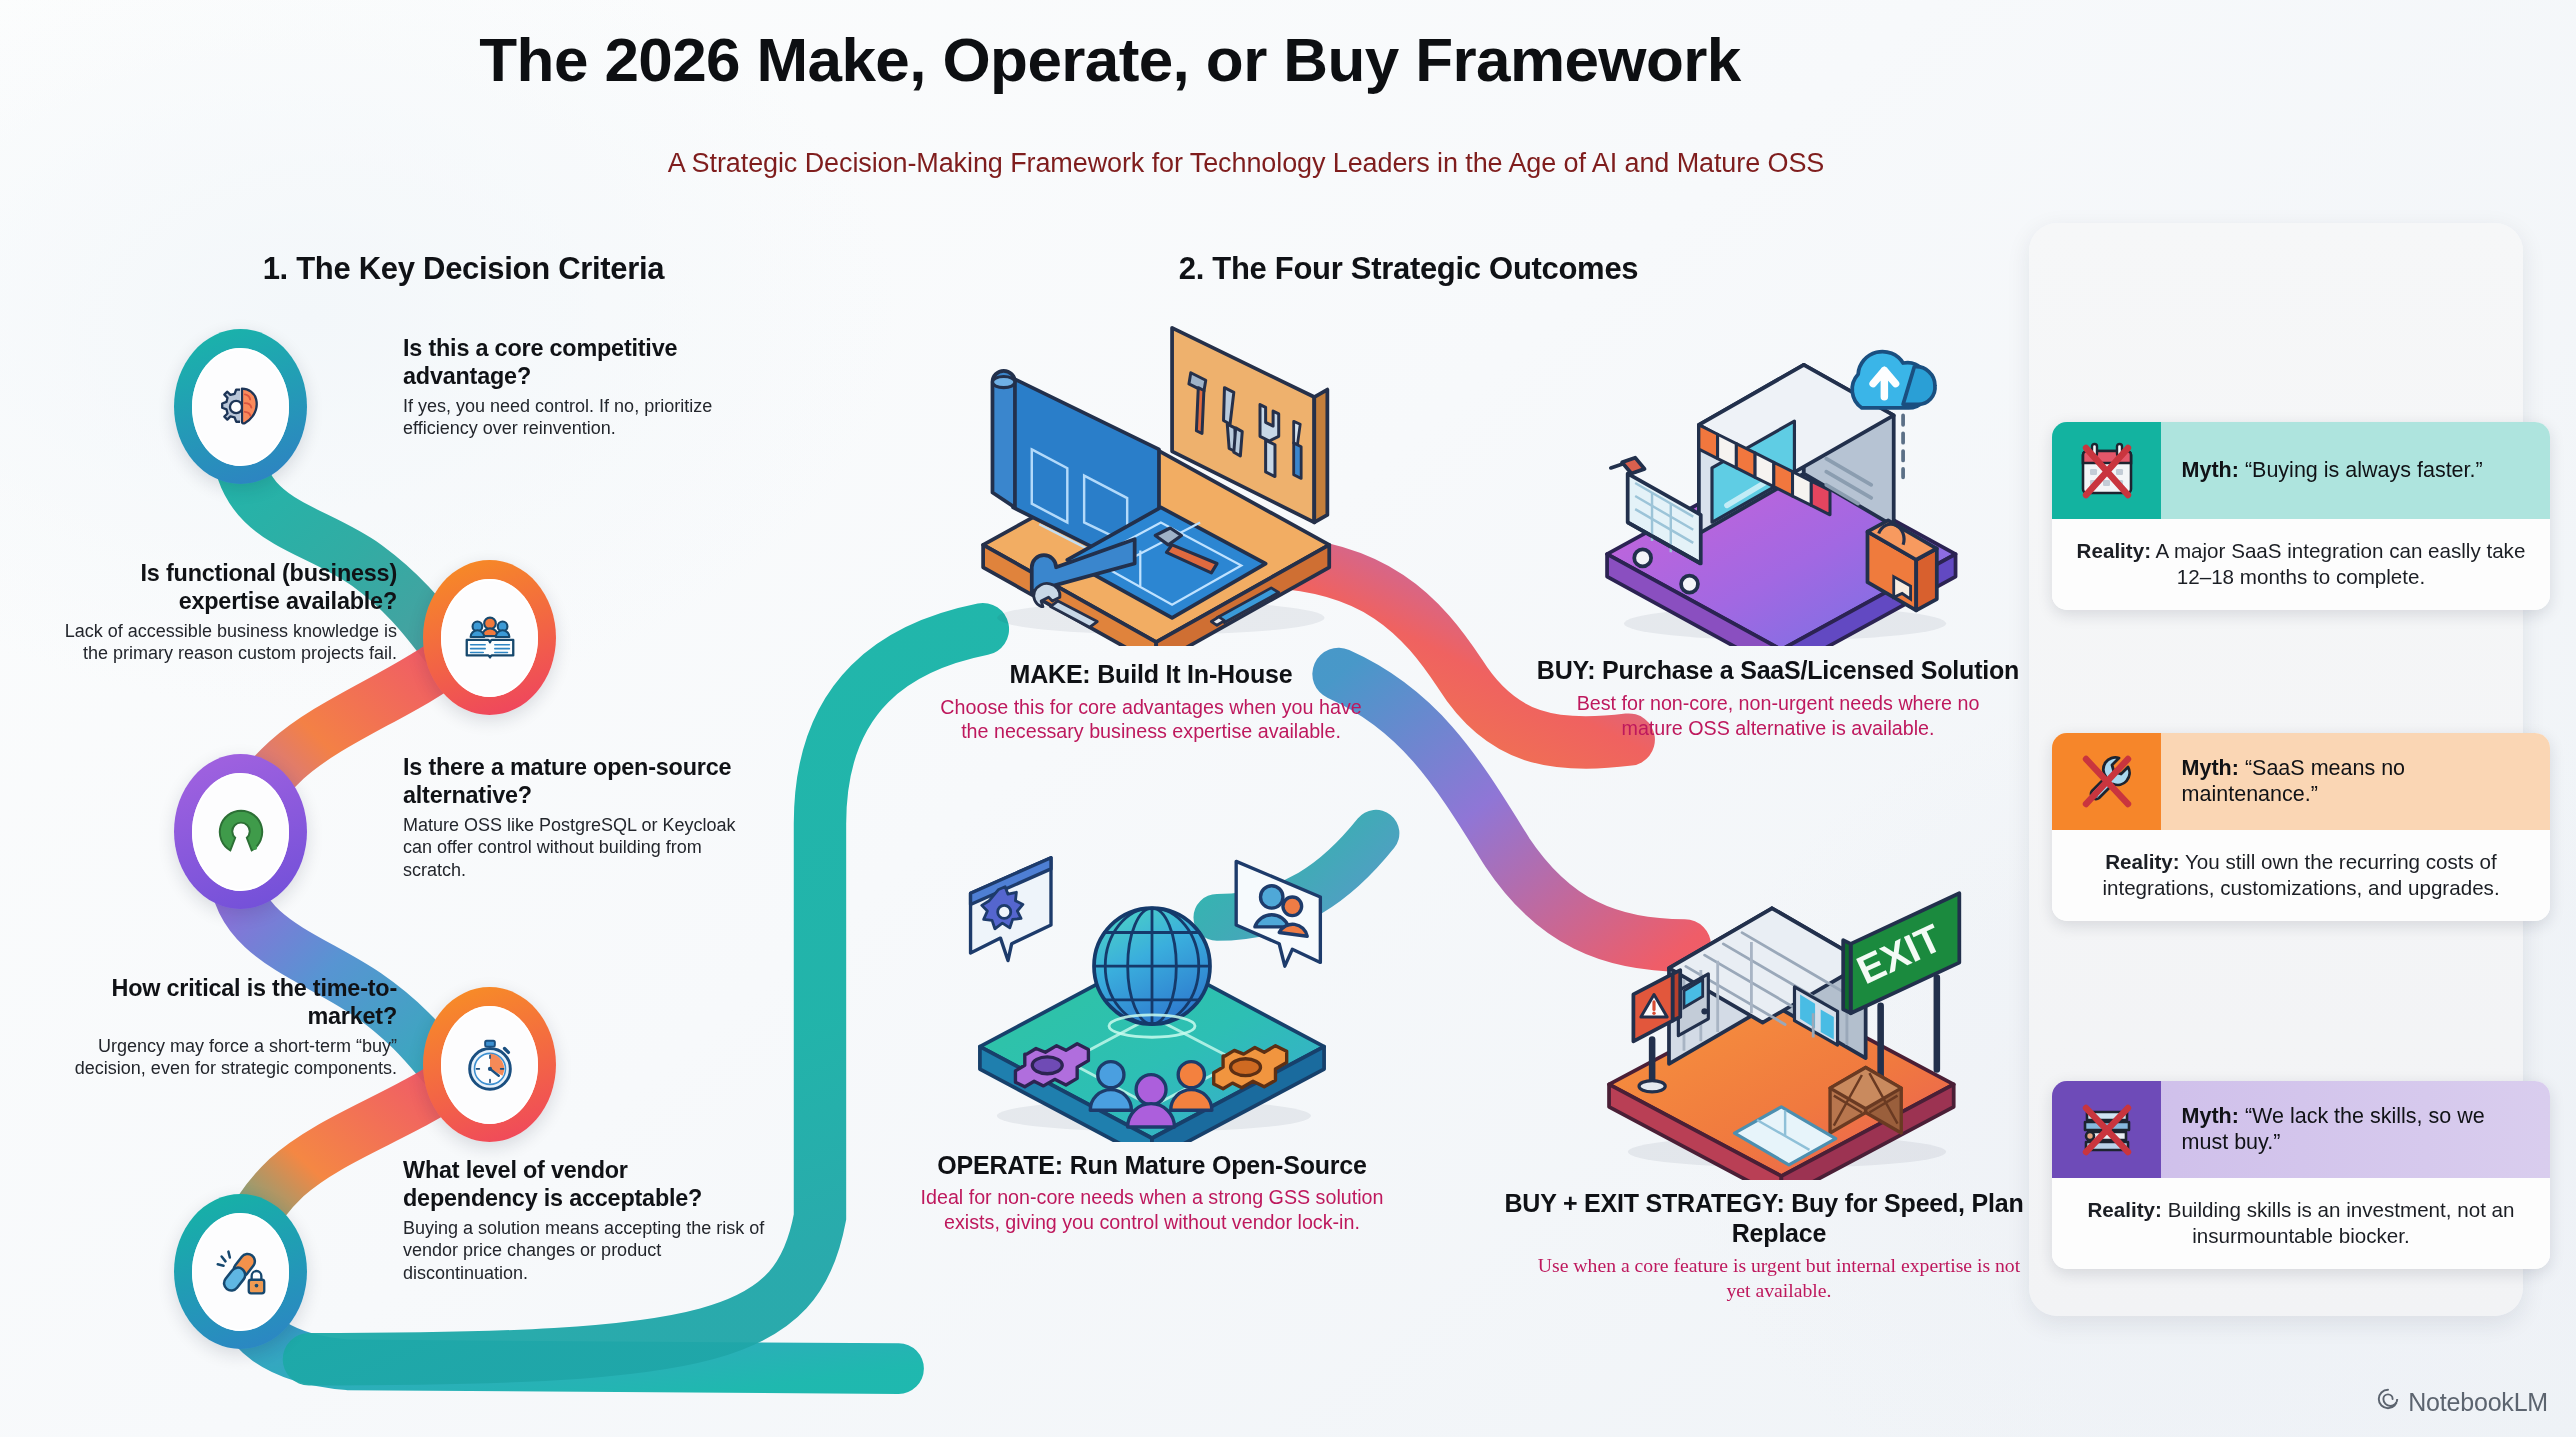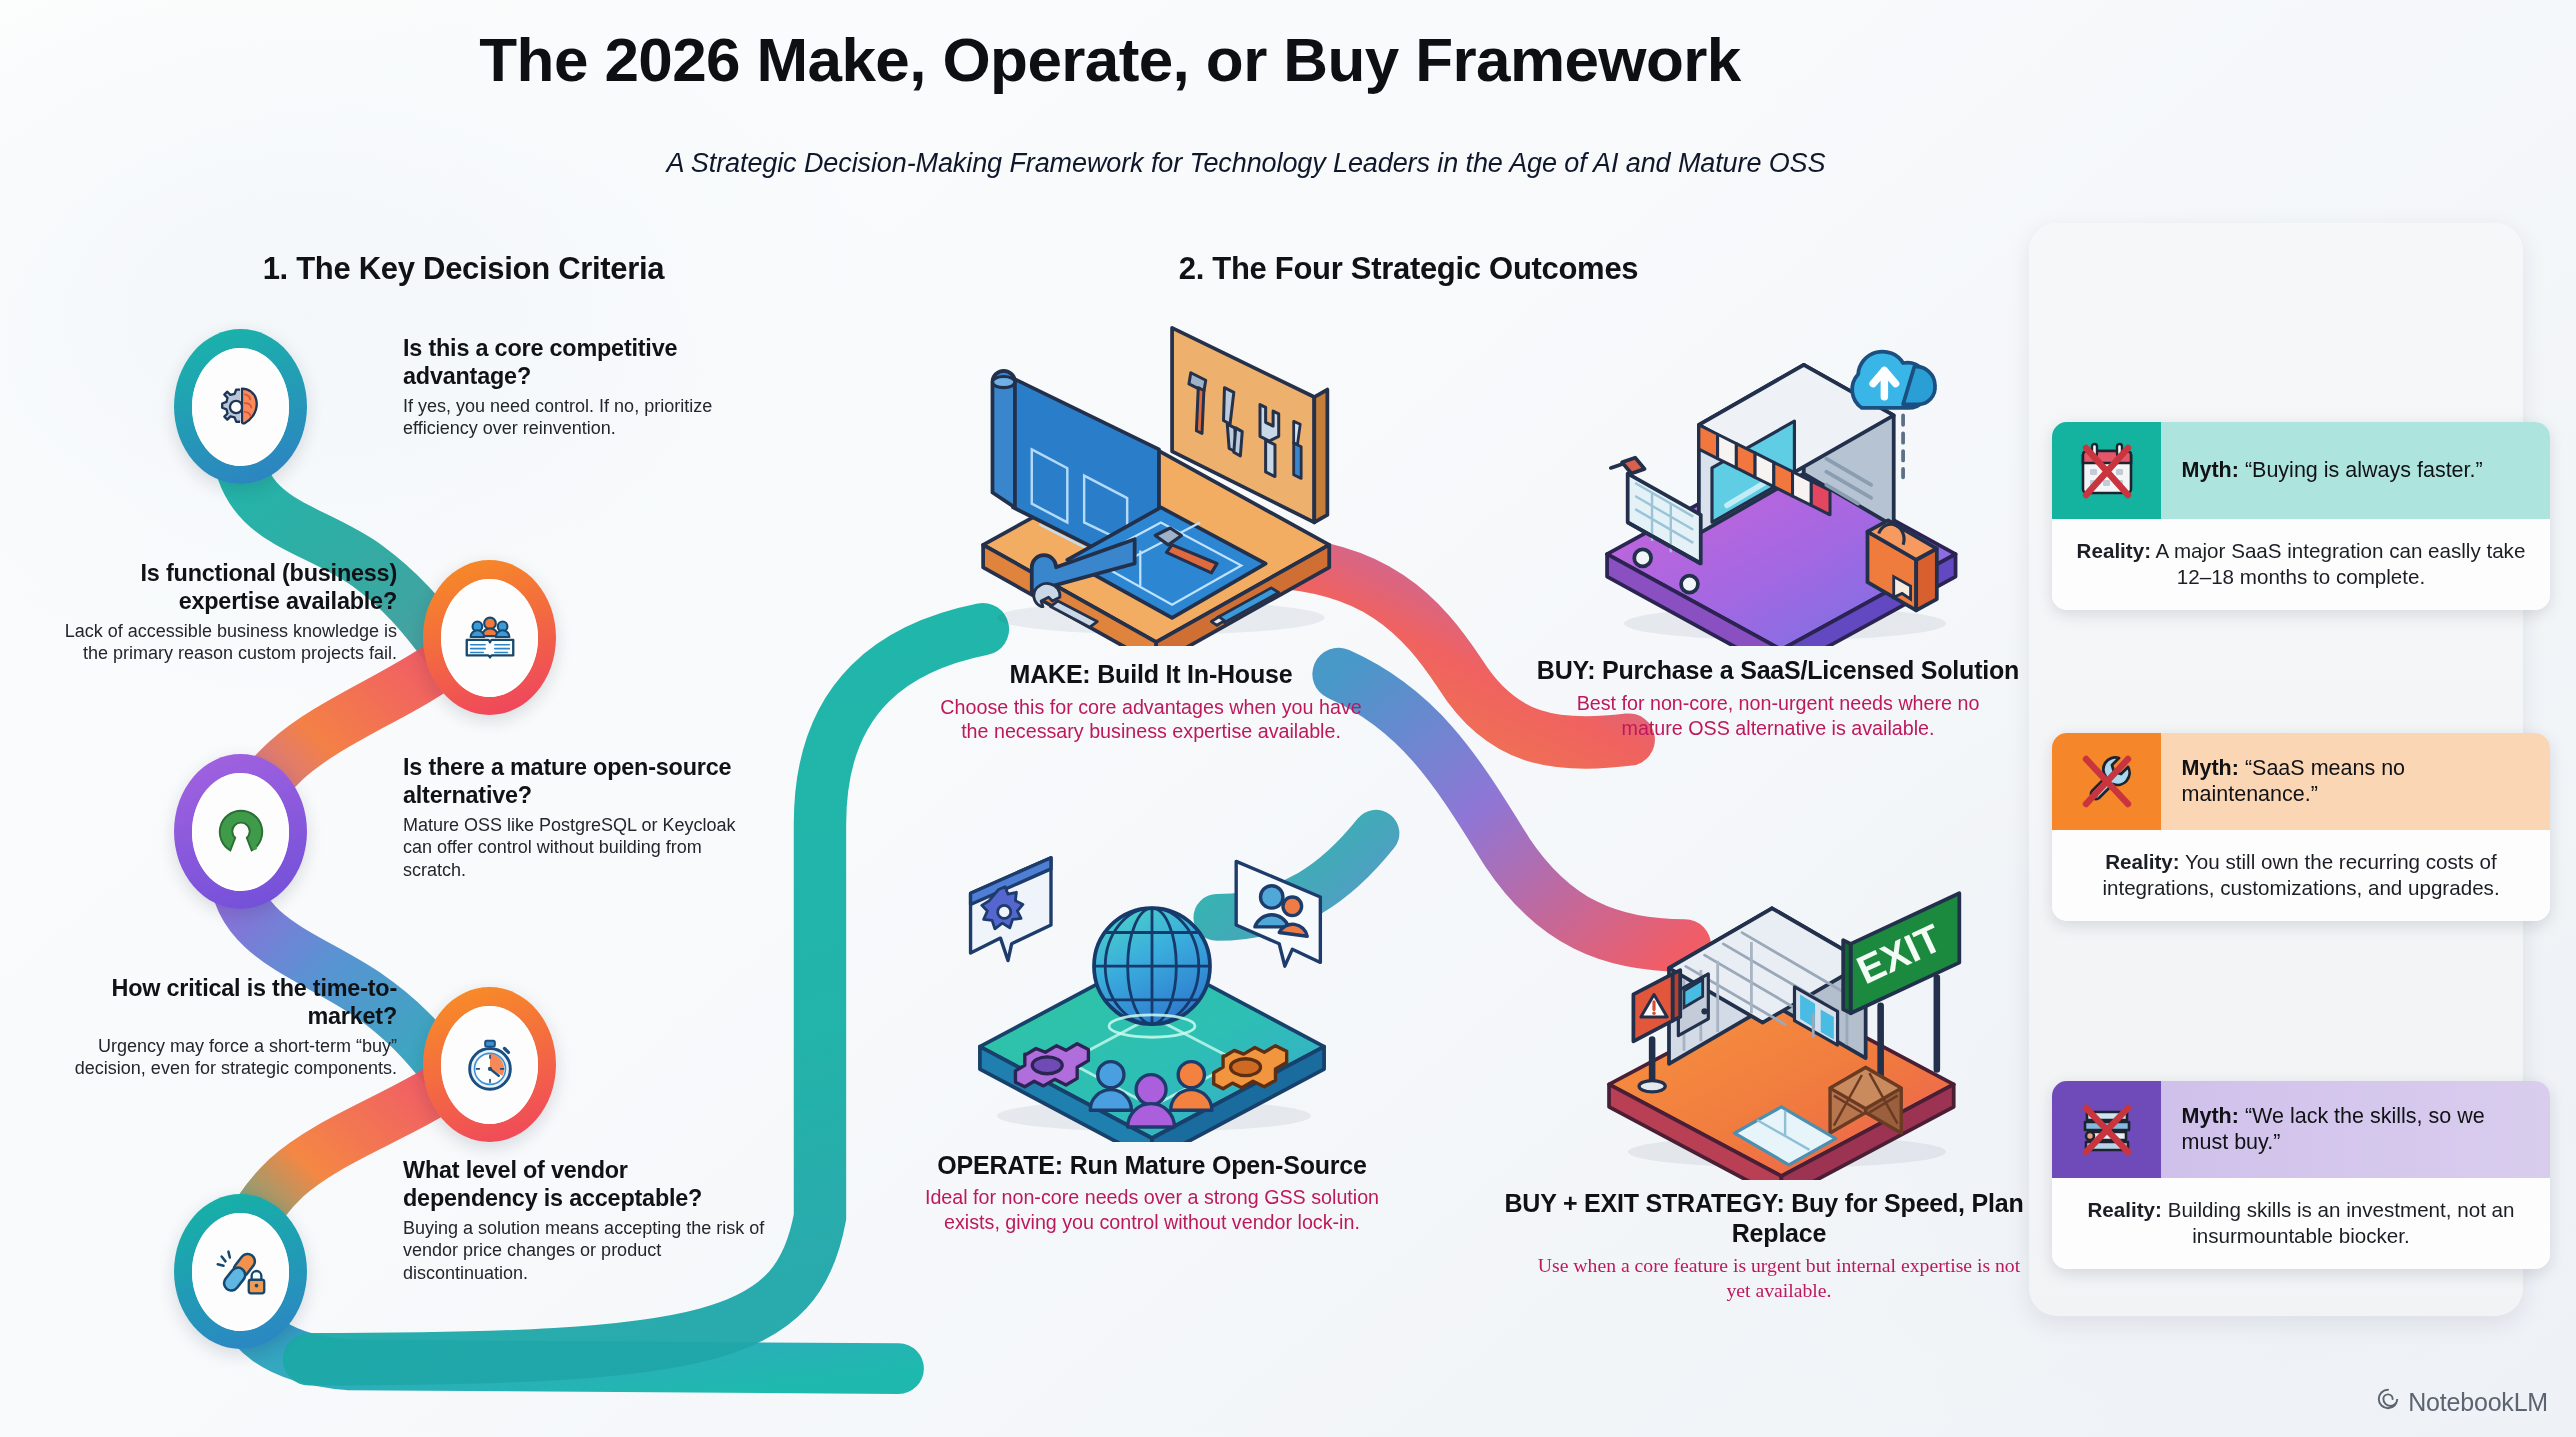--- a/index.html
+++ b/index.html
@@ -22,21 +22,21 @@
   
   .page-title {
     position:absolute; top:24px; left:0; width:2220px;
     text-align:center;
     font-size:62px; font-weight:bold; letter-spacing:-0.6px;
     color:#0d0f12;
   }
   .page-subtitle {
     position:absolute; top:148px; left:0; width:2492px;
     text-align:center;
-    font-size:27px; color:#0f172a; letter-spacing:-0.1px;font-style:italic;
+    font-size:27px; color:#7f1d1d; letter-spacing:-0.1px;
   }
 
   
   .sec-head {
     position:absolute;
     font-size:31px; font-weight:bold; color:#101216;
     letter-spacing:-0.3px;
   }
   #head-criteria { left:164px; top:251px; width:599px; text-align:center; }
   #head-outcomes { left:1109px; top:251px; width:599px; text-align:center; }
@@ -532,21 +532,21 @@
           <path d="M184 306 a22 22 0 0 1 44 0z" fill="#4a9fe0"></path>
           <circle cx="292" cy="268" r="14" fill="#f3813f"></circle>
           <path d="M270 306 a22 22 0 0 1 44 0z" fill="#f3813f"></path>
           <circle cx="249" cy="284" r="16" fill="#ac5fdc"></circle>
           <path d="M224 324 a25 25 0 0 1 50 0z" fill="#ac5fdc"></path>
         </g>
       </svg>
     </span>
   </div>
   <div class="o-title" style="margin-top:7.5px; white-space:pre-line;">OPERATE: Run Mature Open-Source</div>
-  <div class="o-desc" style="padding:0 32px;">Ideal for non-core needs over a strong GSS solution exists, giving you control without vendor lock-in.</div>
+  <div class="o-desc" style="padding:0 32px;">Ideal for non-core needs when a strong GSS solution exists, giving you control without vendor lock-in.</div>
 </div>
 
 <div class="outcome" style="left:1498px; top:852px; width:562px;">
   <div class="scene">
     <span>
       <svg width="487" height="328" viewBox="0 0 520 350" style="display:block;margin:0 auto;">
         <ellipse cx="268" cy="320" rx="170" ry="17" fill="#1b2a45" opacity="0.07"></ellipse>
 
         <path d="M78 248 L262 150 L446 248 L262 346 Z" fill="url(#bePlat)" stroke="#4a1f36" stroke-width="4" stroke-linejoin="round"></path>
         <defs>

